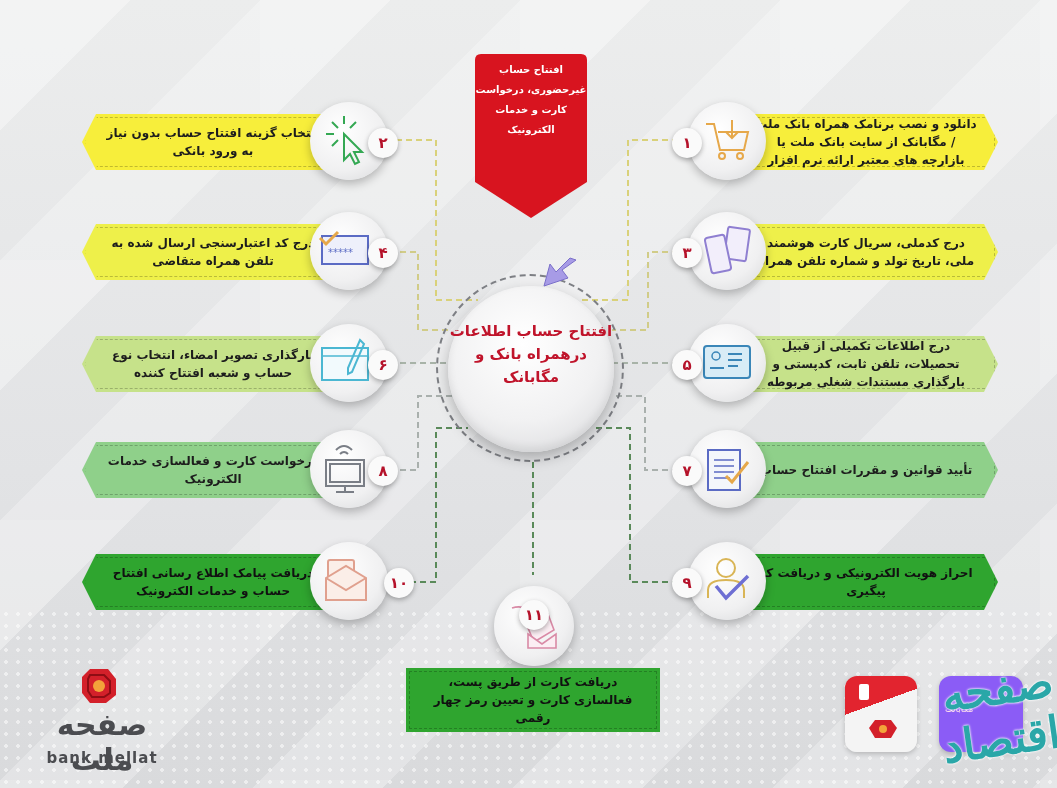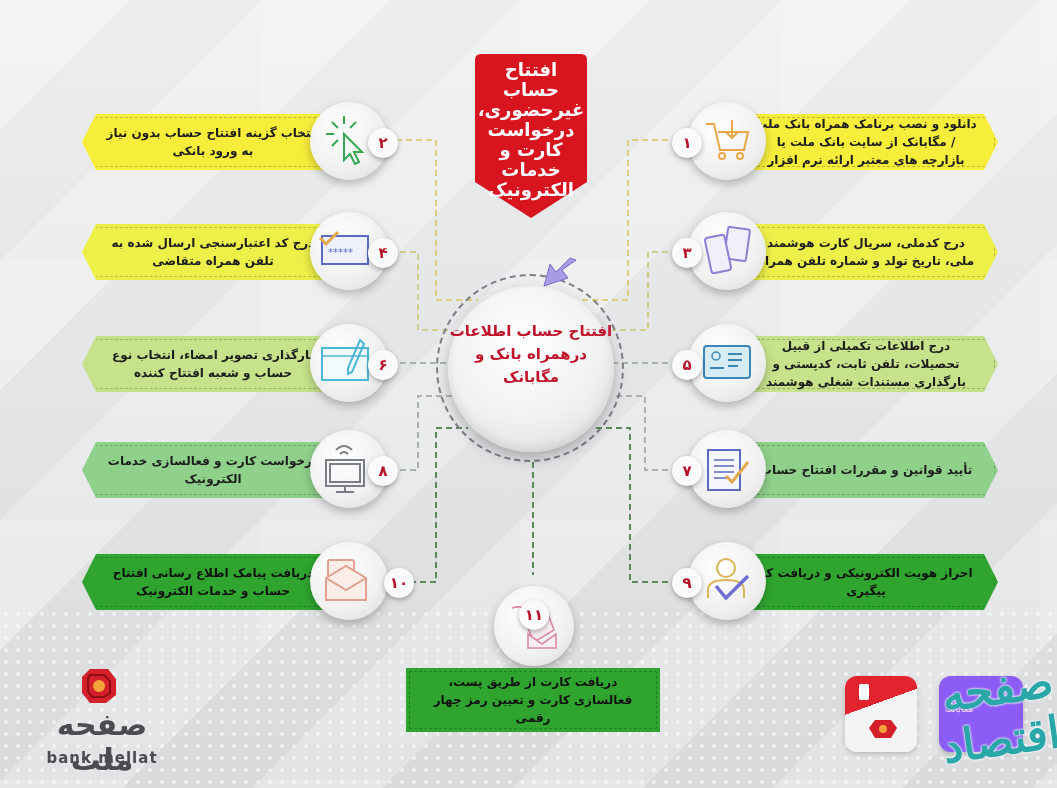--- a/index.html
+++ b/index.html
@@ -5,21 +5,21 @@
   html,body{margin:0;padding:0;}
   body{width:1057px;height:788px;overflow:hidden;background:#e4e5e7;font-family:"DejaVu Sans",sans-serif;position:relative;}
   .bg{position:absolute;inset:0;background:
     linear-gradient(135deg,rgba(255,255,255,.35) 0 25%,transparent 25% 50%,rgba(255,255,255,.25) 50% 75%,transparent 75%) 0 0/260px 260px,
     linear-gradient(180deg,#eceded 0%,#e2e3e5 60%,#d9dadc 100%);}
   .dots{position:absolute;left:0;right:0;bottom:0;height:180px;
     background-image:radial-gradient(circle,rgba(255,255,255,.75) 1.6px,transparent 2px);background-size:12px 12px;opacity:.7;}
   svg.lines{position:absolute;left:0;top:0;}
   .banner{position:absolute;left:475px;top:54px;width:112px;height:164px;}
   .banner svg{position:absolute;left:0;top:0;}
-  .banner .txt{position:absolute;left:0;top:6px;width:112px;text-align:center;color:#fff;font-weight:bold;font-size:18px;line-height:20px;direction:rtl;}
+  .banner .txt{position:absolute;left:0;top:6px;width:112px;text-align:center;color:#fff;font-weight:bold;font-size:10px;line-height:20px;direction:rtl;}
   .center{position:absolute;left:448px;top:286px;width:166px;height:166px;border-radius:50%;
     background:radial-gradient(circle at 45% 35%,#ffffff 0%,#f1f1f2 55%,#d4d5d8 100%);
     box-shadow:0 6px 14px rgba(0,0,0,.25),inset 0 -4px 8px rgba(0,0,0,.08);}
   .center-ring{position:absolute;left:436px;top:274px;width:188px;height:188px;border-radius:50%;border:2px dashed #7d7f84;box-sizing:border-box;}
   .center .txt{position:absolute;left:0;top:34px;width:166px;text-align:center;color:#c0142b;font-weight:bold;font-size:15px;line-height:23px;direction:rtl;}
   .pointer{position:absolute;left:540px;top:256px;width:40px;height:34px;}
   .step{position:absolute;height:70px;}
   .bar{position:absolute;top:8px;height:56px;display:flex;align-items:center;justify-content:center;
     direction:rtl;text-align:center;font-weight:bold;font-size:12px;line-height:18px;color:#1d1d1d;padding:0 20px;box-sizing:border-box;}
   .bar.left{clip-path:polygon(14px 0,100% 0,100% 100%,14px 100%,0 50%);}
@@ -138,21 +138,21 @@
   <svg class="icon" style="left:236px;top:14px;" width="56" height="40" viewBox="0 0 56 40">
     <rect x="4" y="6" width="46" height="28" fill="#eef0fb" stroke="#5b6bc4" stroke-width="2"></rect>
     <text x="10" y="26" font-size="10" fill="#5b6bc4" font-family="DejaVu Sans, sans-serif">*****</text>
     <path d="M2,8 L8,14 L20,2" fill="none" stroke="#e6a84a" stroke-width="3"></path>
   </svg>
   <div class="num" style="left:286px;top:22px;">۴</div>
 </div>
 
 <div class="step" style="left:668px;top:328px;width:330px;">
   <div class="bar right" style="left:66px;width:264px;background:#c6e28a;">
-    <span>درج اطلاعات تکمیلی از قبیل تحصیلات، تلفن ثابت، کدپستی و بارگذاری مستندات شغلی هوشمند</span>
+    <span>درج اطلاعات تکمیلی از قبیل تحصیلات، تلفن ثابت، کدپستی و بارگذاری مستندات شغلی مربوطه</span>
   </div>
   <div class="circle" style="left:20px;top:-4px;"></div>
   <svg class="icon" style="left:34px;top:14px;" width="52" height="40" viewBox="0 0 52 40">
     <rect x="2" y="4" width="46" height="32" rx="3" fill="#d8ecf6" stroke="#3a86b8" stroke-width="2"></rect>
     <circle cx="14" cy="14" r="4" fill="none" stroke="#3a86b8" stroke-width="1.5"></circle>
     <path d="M8,26 H22 M26,12 H40 M26,18 H40 M26,24 H36" stroke="#3a86b8" stroke-width="2"></path>
   </svg>
   <div class="num" style="left:4px;top:22px;">۵</div>
 </div>
 

